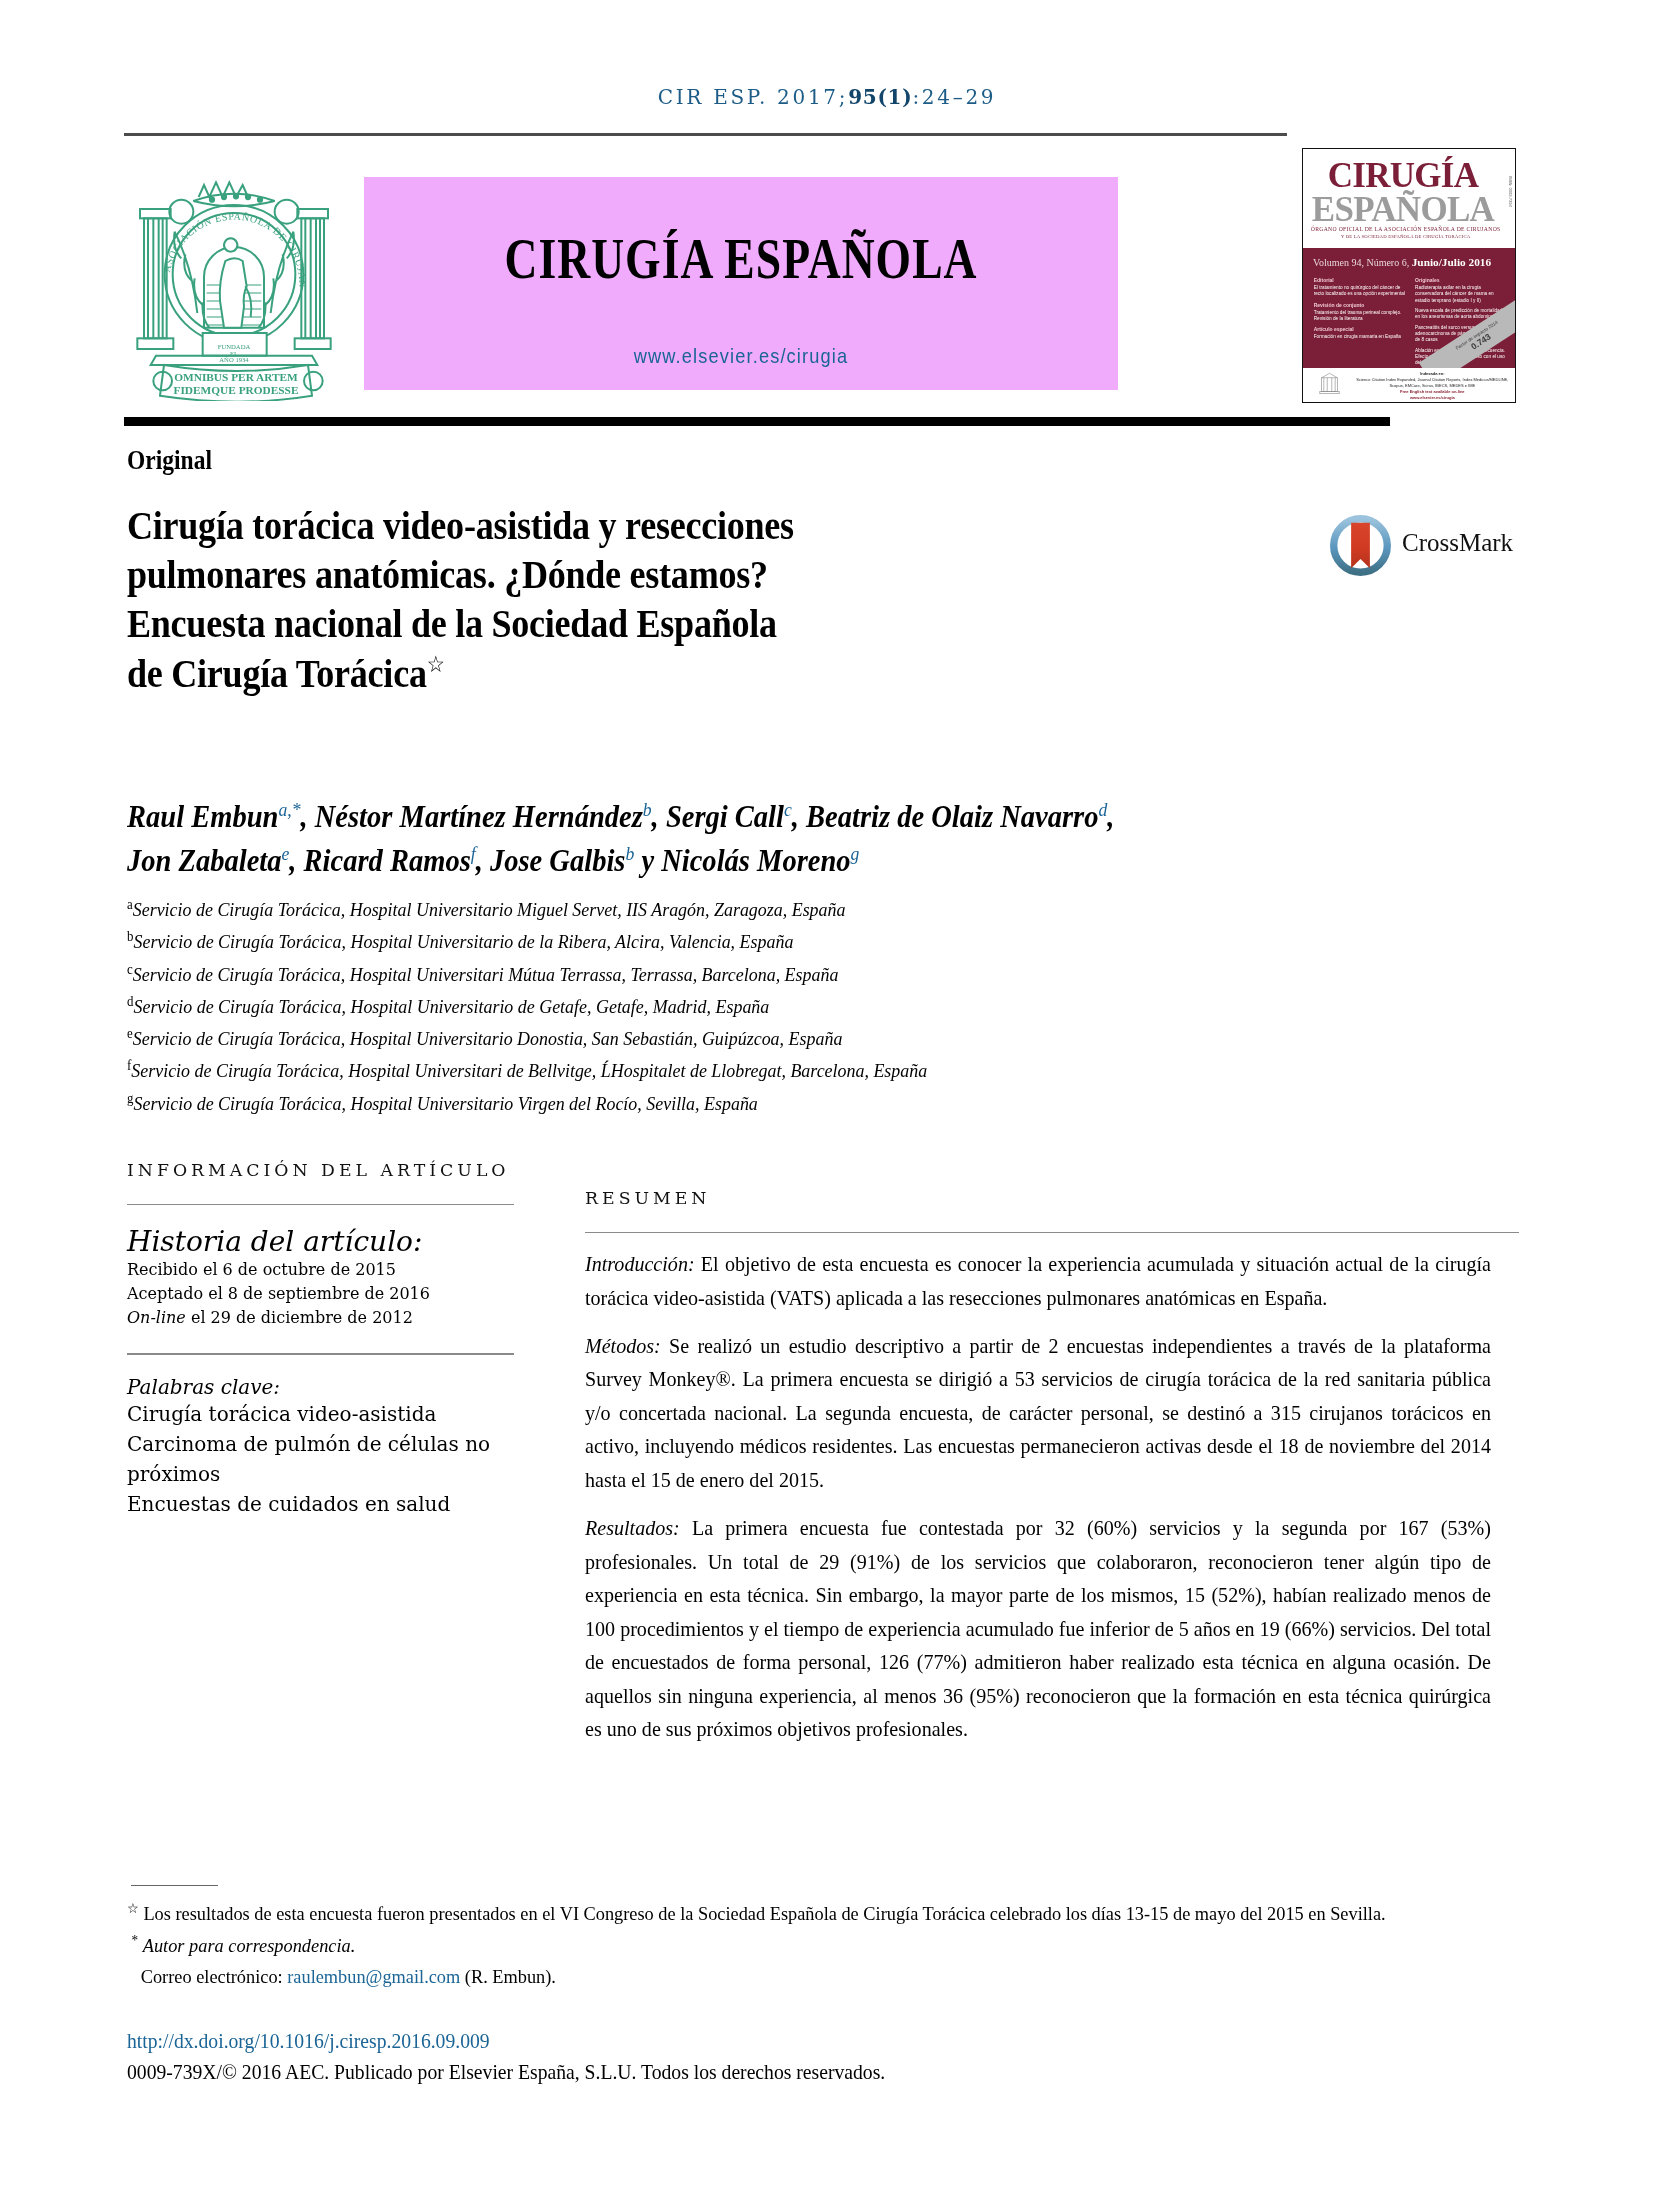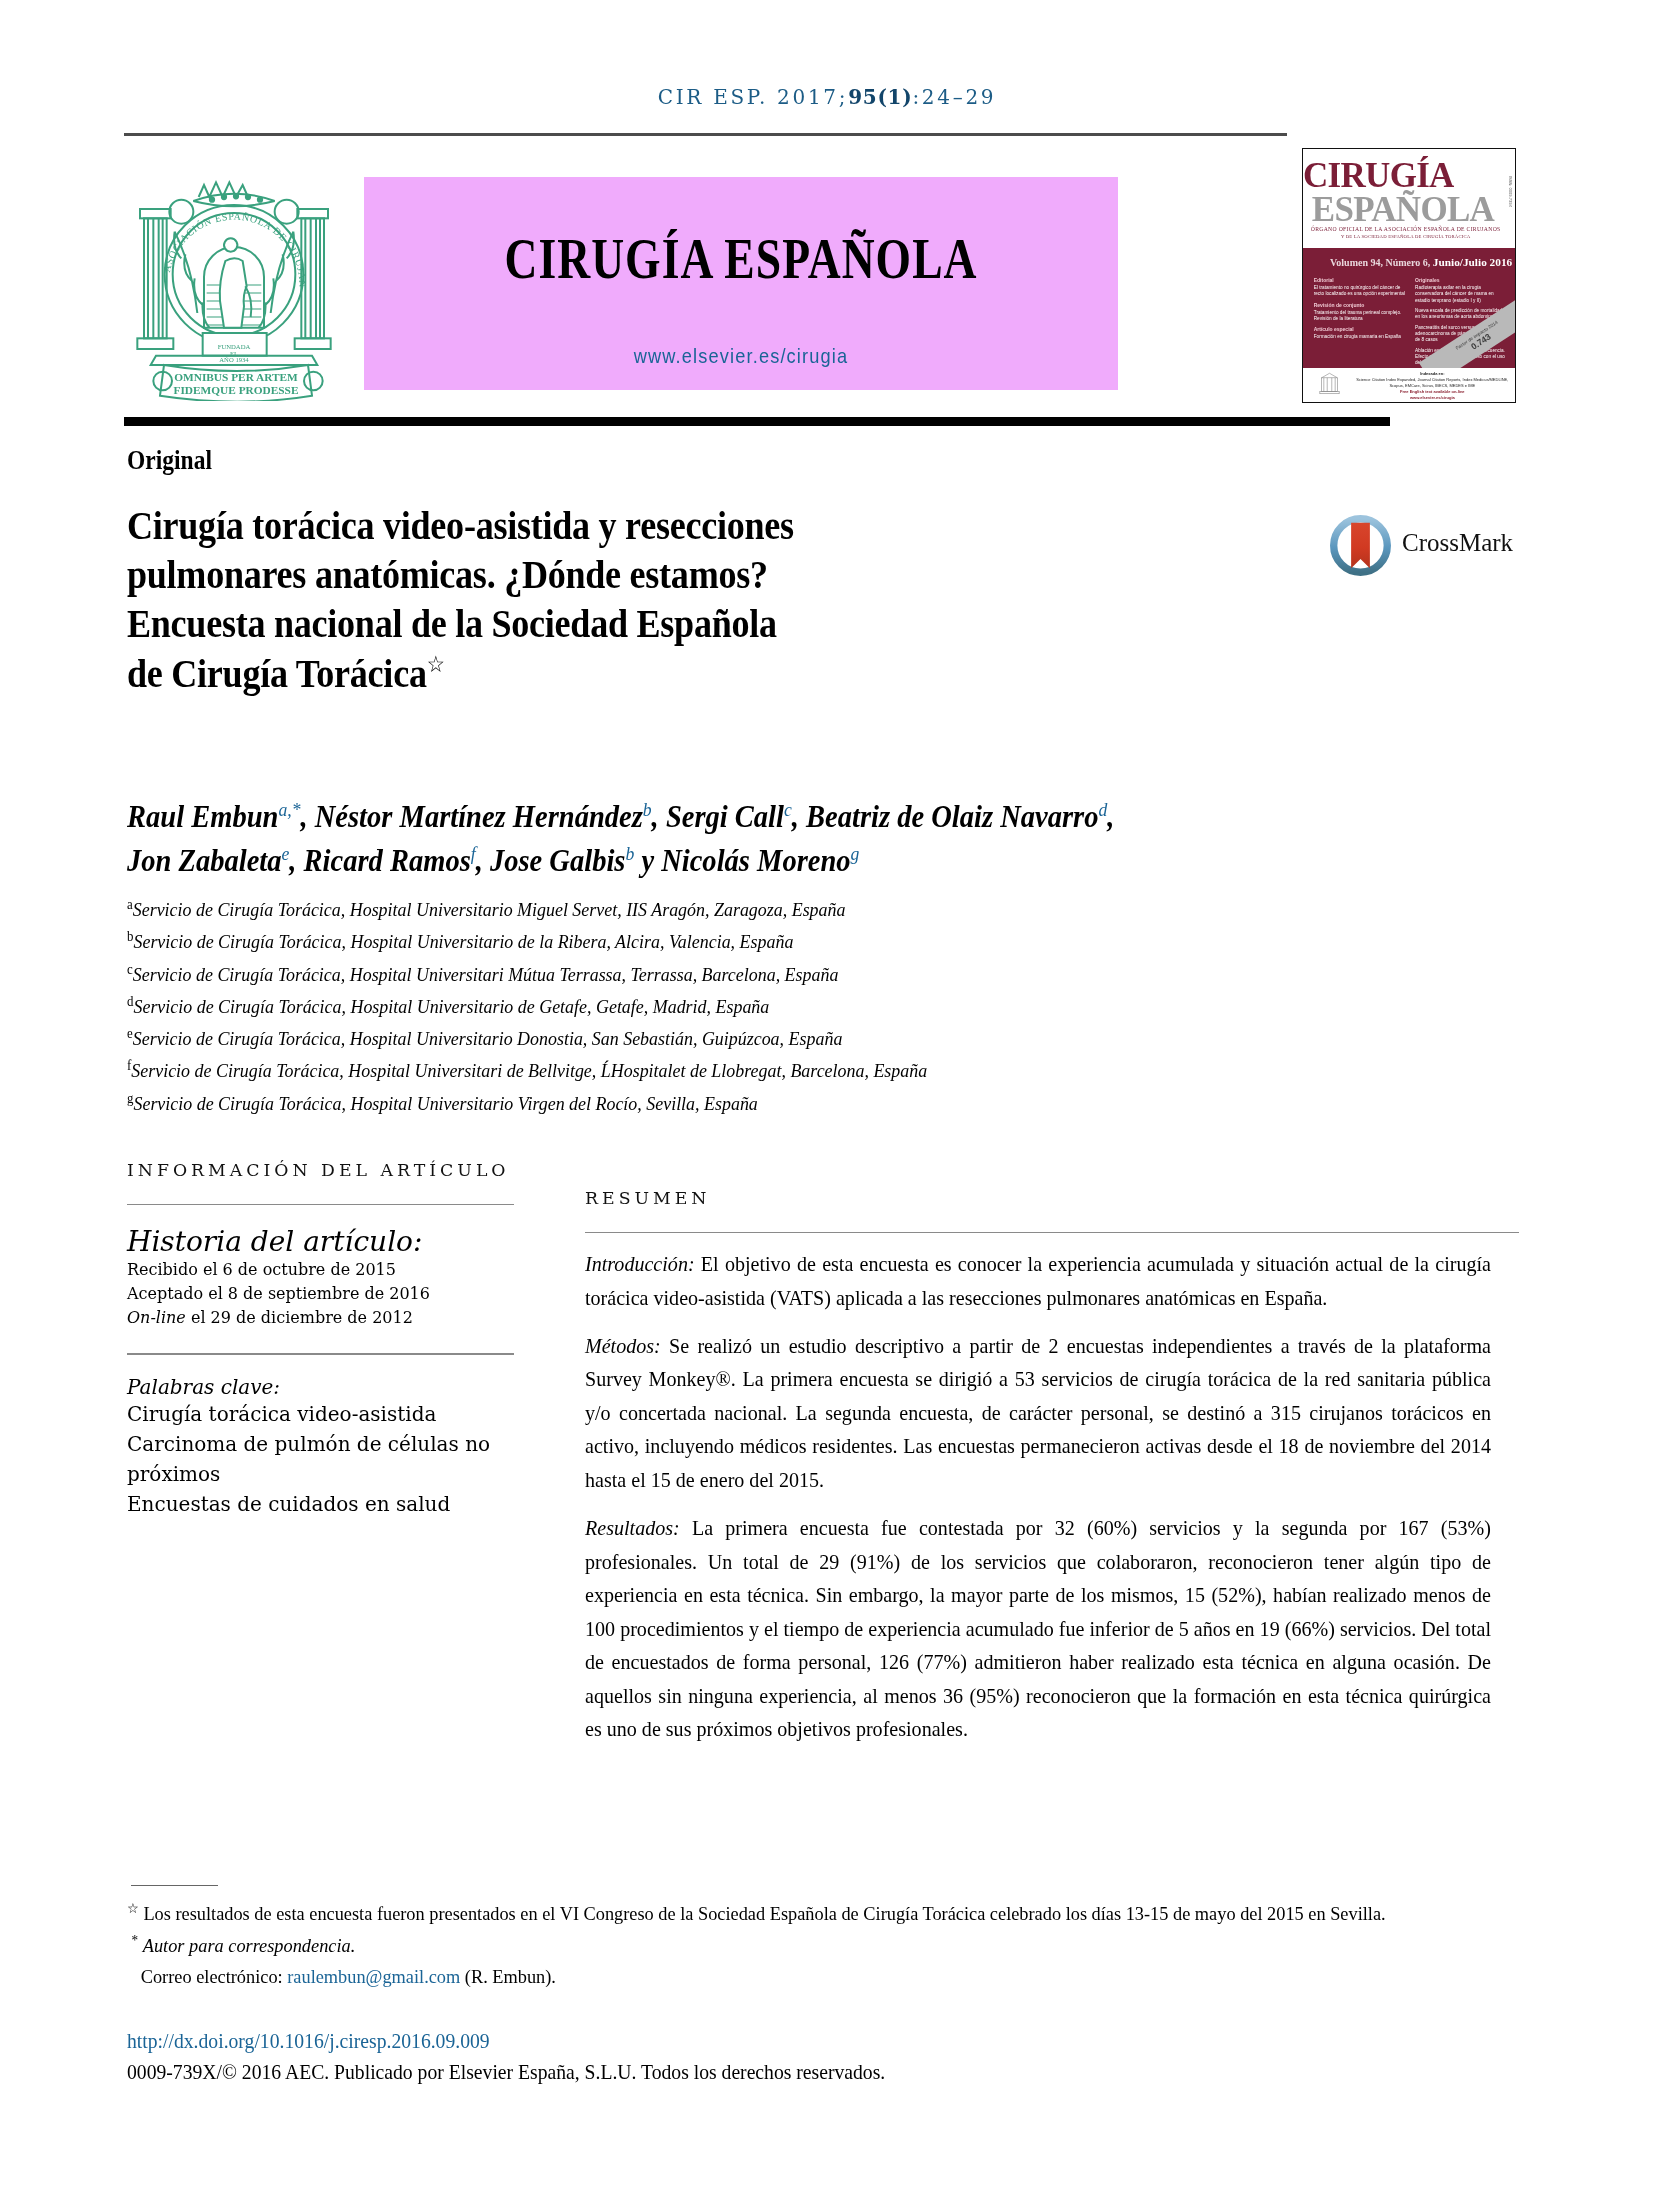--- a/index.html
+++ b/index.html
@@ -44,21 +44,21 @@
     transform:scaleX(0.88); transform-origin:center;
   }
 
   
   .cover {
     position:absolute; left:1178px; top:0px; width:212px; height:253px;
     border:1.3px solid #111; background:#fff; overflow:hidden;
   }
   .cv-top { height:99px; background:#fff; position:relative; }
   .cv-t1 {
-    position:absolute; left:0; right:12px; top:6.7px; text-align:left;
+    position:absolute; left:0; right:12px; top:6.7px; text-align:center;
     font-family:"Liberation Serif", serif; font-weight:bold;
     font-size:35px; color:#7b1e37; letter-spacing:-0.7px;
   }
   .cv-t2 {
     position:absolute; left:0; right:12px; top:41px; text-align:center;
     font-family:"Liberation Serif", serif; font-weight:bold;
     font-size:35px; color:#9c9c9c; letter-spacing:-0.7px;
   }
   .cv-sub1 {
     position:absolute; left:4px; right:10.7px; top:77px; text-align:center;
@@ -70,22 +70,22 @@
     font-family:"Liberation Serif", serif; font-size:4.7px;
     color:#7b1e37; letter-spacing:0.2px;
   }
   .cv-issn {
     position:absolute; right:2px; top:27px;
     font-family:"Liberation Sans", sans-serif; font-size:4px; color:#555;
     writing-mode:vertical-rl;
   }
   .cv-body { position:relative; height:120px; background:#7b1e37; color:#fff; overflow:hidden;}
   .cv-vol {
-    position:absolute; left:27px; top:8px;
-    font-family:"Liberation Serif", serif; font-size:10px; color:#e9d7dc;font-weight:bold;
+    position:absolute; left:10px; top:8px;
+    font-family:"Liberation Serif", serif; font-size:10px; color:#e9d7dc;
   }
   .cv-vol b { color:#fff; font-size:11.3px; }
   .cv-cols { position:absolute; left:10.7px; top:29px; right:8px; display:flex; gap:9.3px; }
   .cv-col { flex:1; }
   .cv-h {
     font-family:"Liberation Sans", sans-serif; font-size:5px;
     color:#f0c9d3; margin-bottom:2px; font-weight:bold;
   }
   .cv-i {
     font-family:"Liberation Sans", sans-serif; font-size:4.7px;

